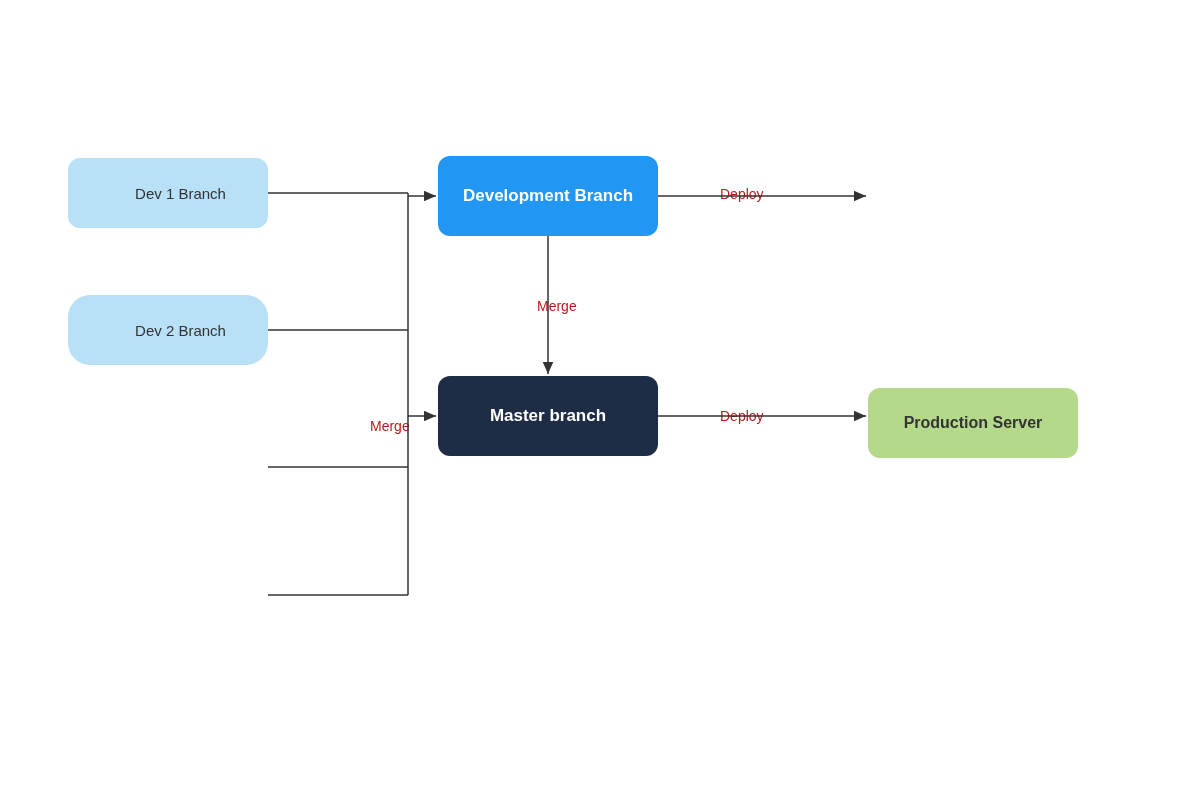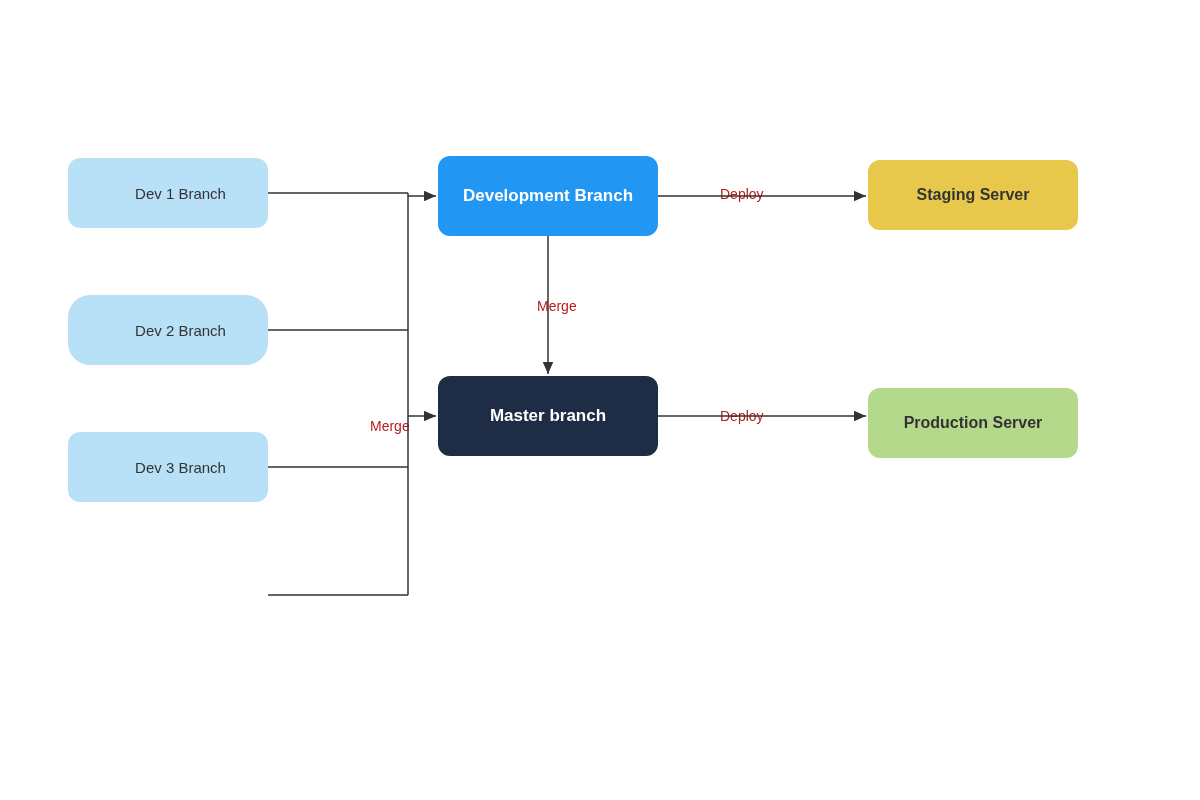--- a/index.html
+++ b/index.html
@@ -93,35 +93,29 @@
 <body>
 
 <div class="diagram">
 
   <div class="node dev-branch" style="left:68px; top:158px;">
     <span>Dev 1 Branch</span>
   </div>
   <div class="node dev-branch" style="left:68px; top:295px;border-radius:22px;">
     <span>Dev 2 Branch</span>
   </div>
-  <div class="node dev-branch" style="left:68px; top:432px;">
-    <span>Dev 3 Branch</span>
-  </div>
 
   <div class="node development-branch" style="left:438px; top:156px;">
     <span>Development Branch</span>
   </div>
 
   <div class="node master-branch" style="left:438px; top:376px;">
     <span>Master branch</span>
   </div>
 
-  <div class="node staging-server" style="left:868px; top:160px;">
-    <span>Staging Server</span>
-  </div>
 
   <div class="node production-server" style="left:868px; top:388px;">
     <span>Production Server</span>
   </div>
 
   <div class="label" style="left:370px; top:418px;">Merge</div>
 
   <div class="label" style="left:537px; top:298px;">Merge</div>
 
   <div class="label" style="left:720px; top:186px;">Deploy</div>

